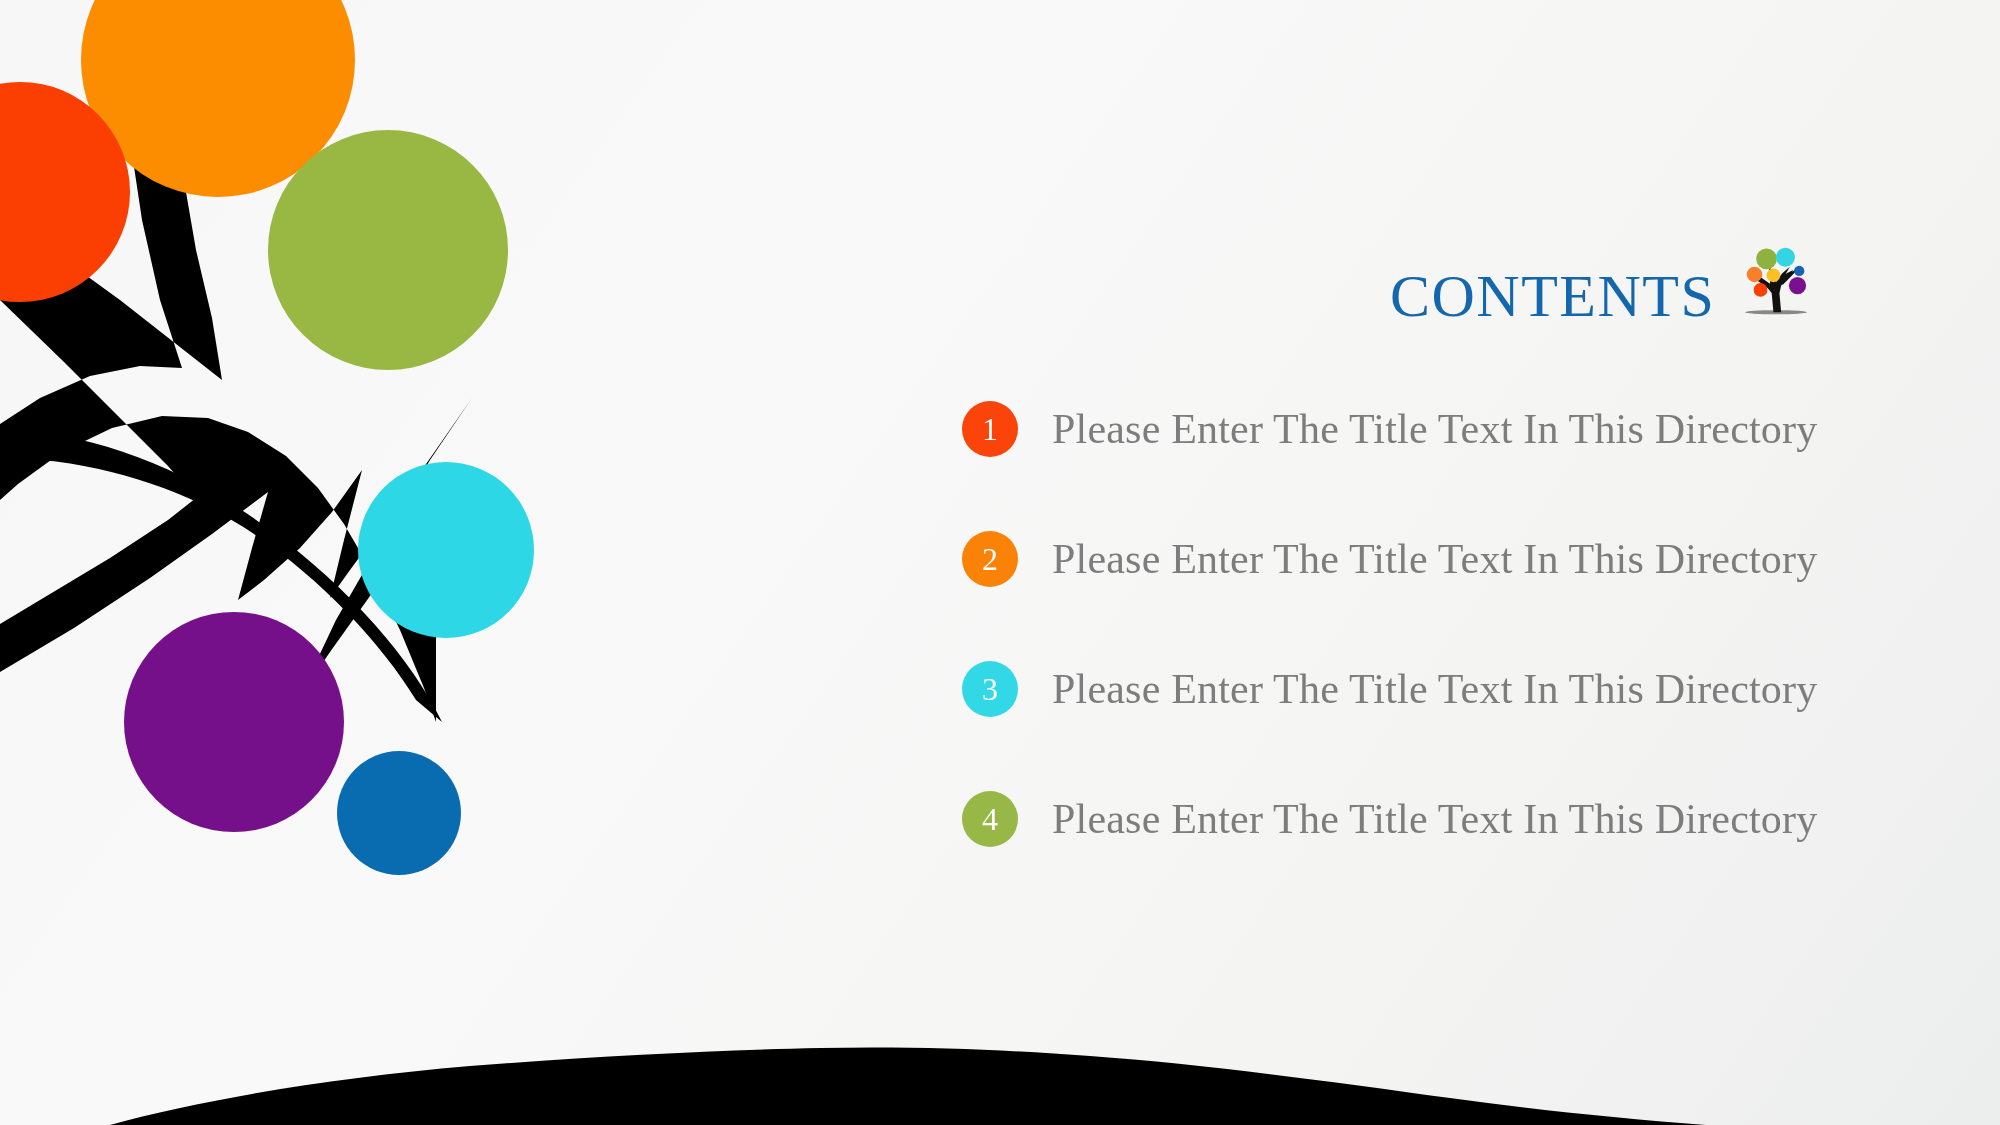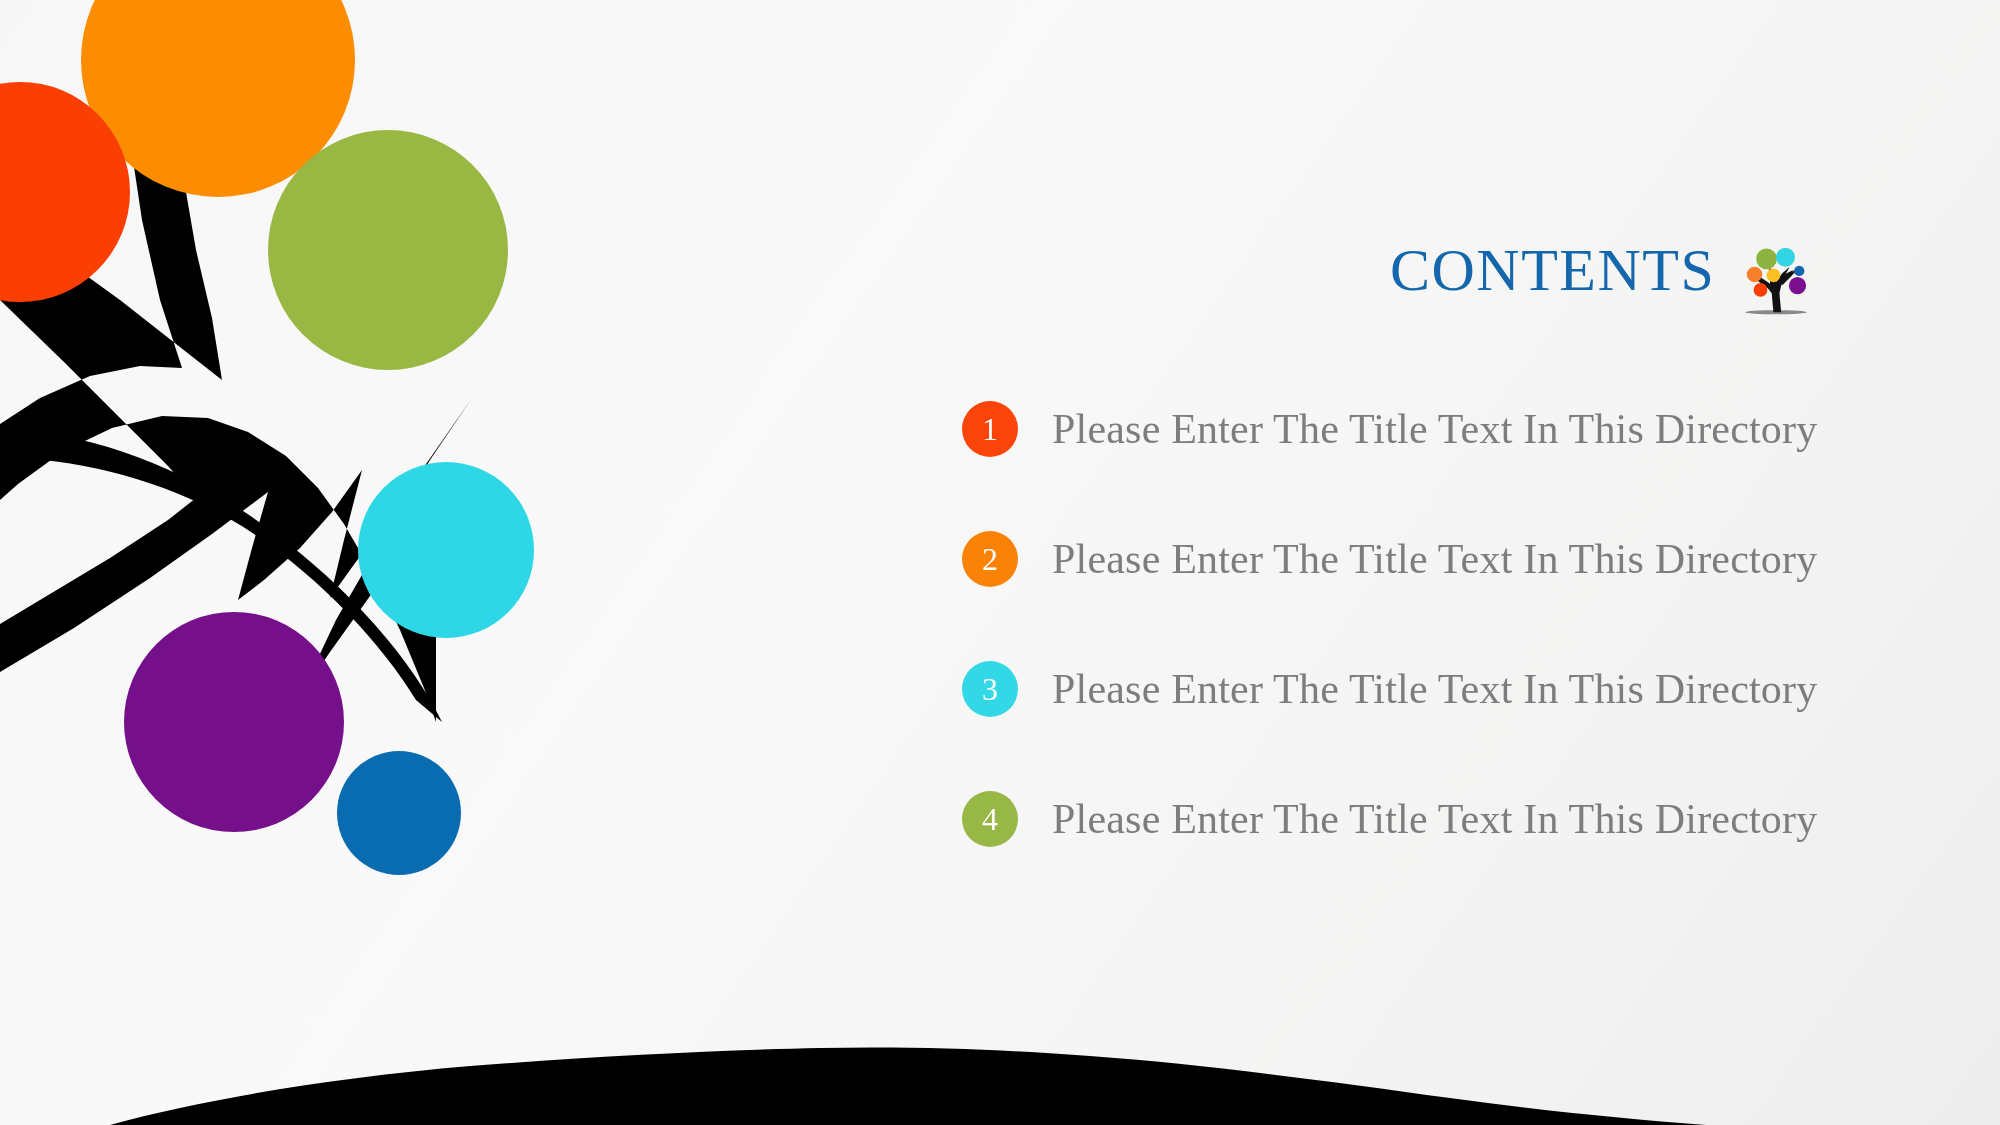--- a/index.html
+++ b/index.html
@@ -24,21 +24,21 @@
     height: 1125px;
     pointer-events: none;
   }
 
   
   #header {
     position: absolute;
     left: 1390px;
     top: 240px;
     display: flex;
-    align-items: flex-start;
+    align-items: flex-end;
     height: 86px;
   }
   #contents-title {
     font-family: "Liberation Serif", "DejaVu Serif", serif;
     font-size: 60px;
     font-weight: 400;
     letter-spacing: 1.5px;
     color: #1467AD;
     line-height: 1;
     white-space: nowrap;

